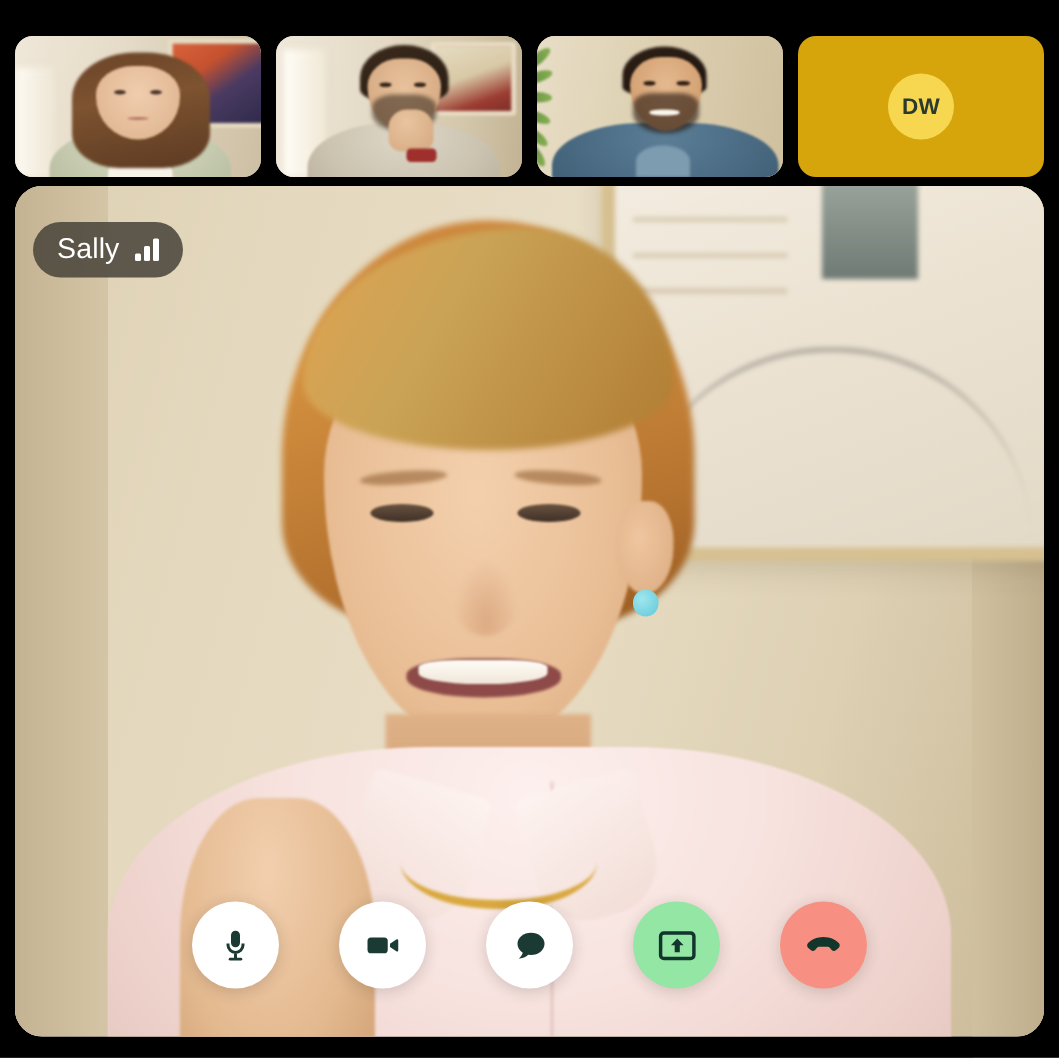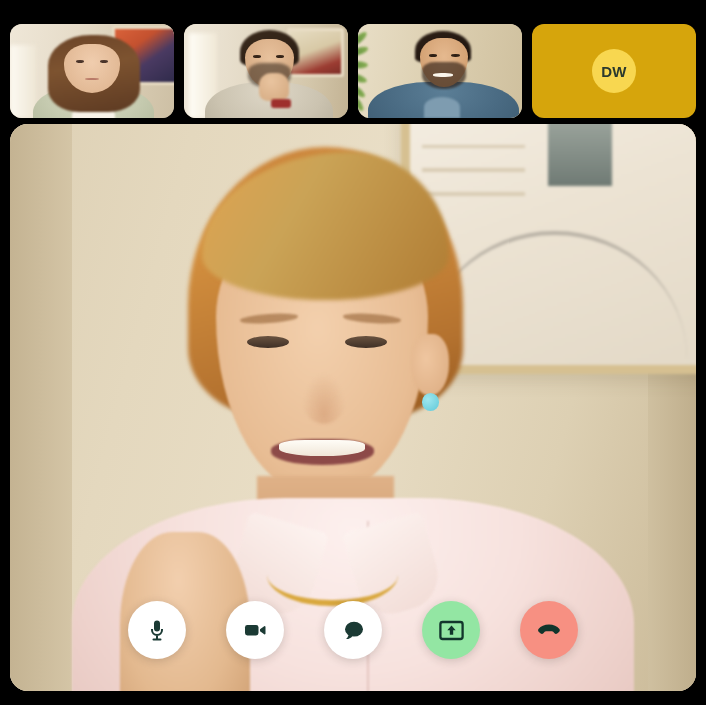--- a/index.html
+++ b/index.html
@@ -525,20 +525,28 @@
         <div class="p-shirt-fold"></div>
         <div class="p-collar-l"></div>
         <div class="p-collar-r"></div>
         <div class="p-necklace"></div>
         <div class="p-hand"></div>
         <div class="p-ring"></div>
         <div class="p-ring2"></div>
       </div>
     </div>
 
+    <div class="name-badge" style="background: rgba(72, 68, 58, 0.86);">
+      <span class="label" style="color: rgb(255, 255, 255);">Sally</span>
+      <span class="signal">
+        <i></i>
+          <i></i>
+          <i></i>
+      </span>
+    </div>
 
     <div class="controls">
 
       <button class="ctrl" id="btn-mic" aria-label="Mute microphone" style="background: rgb(255, 255, 255);">
         <span>
           <svg width="24" height="24" viewBox="0 0 24 24" fill="#1B3A34" aria-hidden="true">
             <rect x="9" y="2.5" width="6" height="11" rx="3" fill="#1B3A34"></rect>
             <path d="M6 11v1a6 6 0 0 0 12 0v-1h-2v1a4 4 0 0 1-8 0v-1H6z" fill="#1B3A34"></path>
             <rect x="11" y="18" width="2" height="3.5" fill="#1B3A34"></rect>
             <rect x="7.5" y="20.5" width="9" height="1.9" rx=".95" fill="#1B3A34"></rect>

